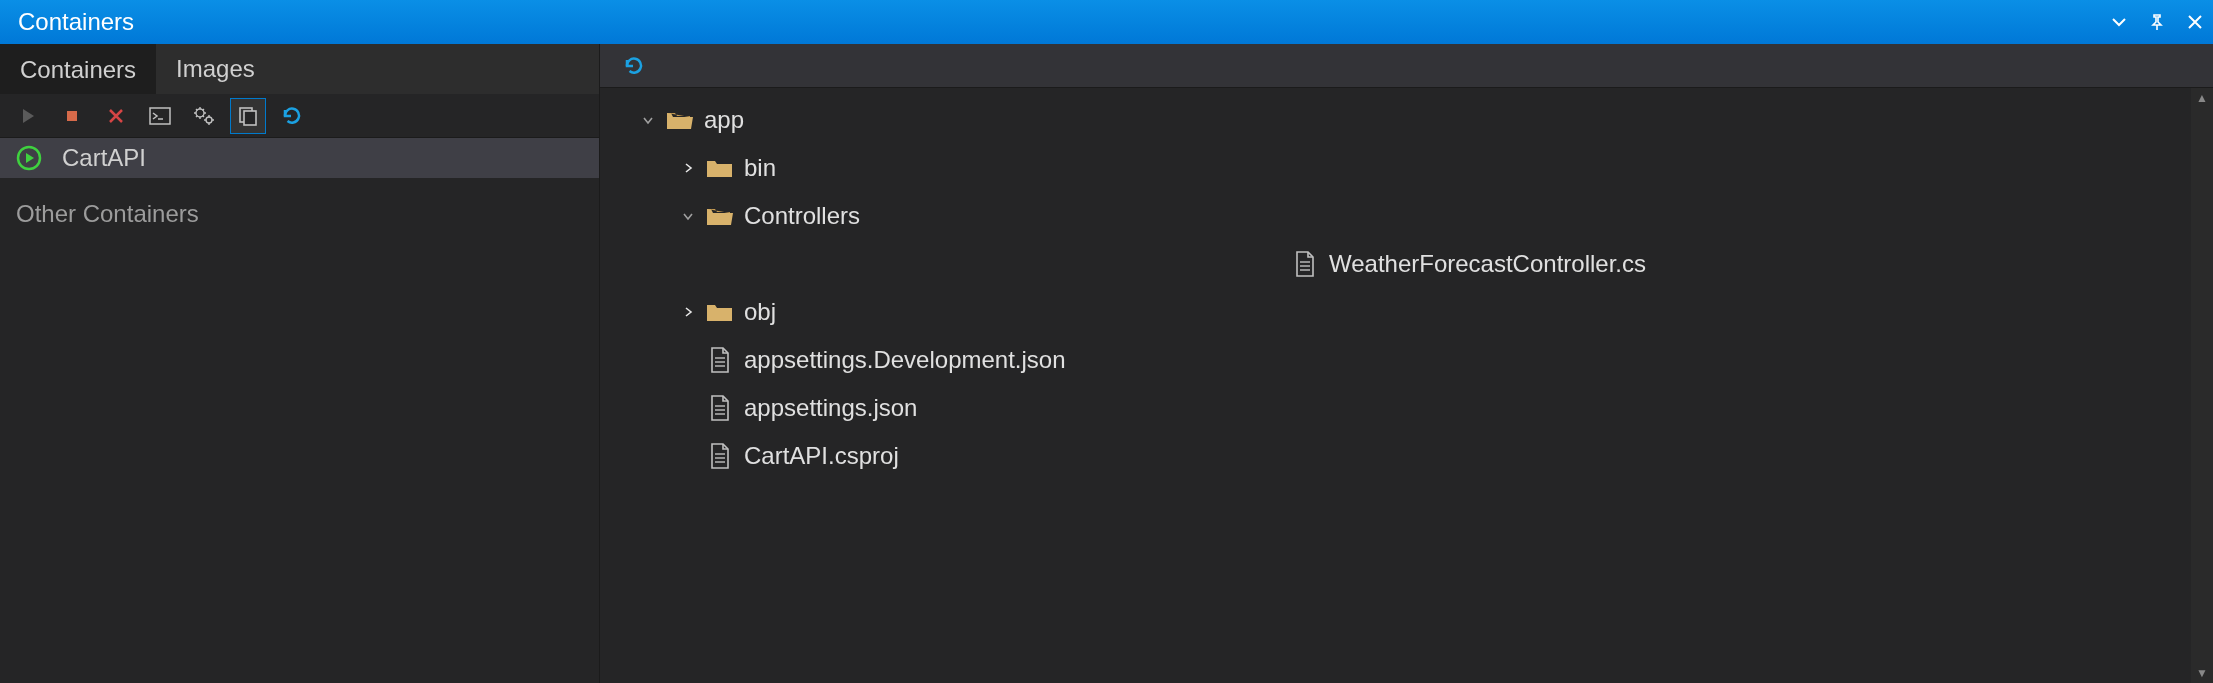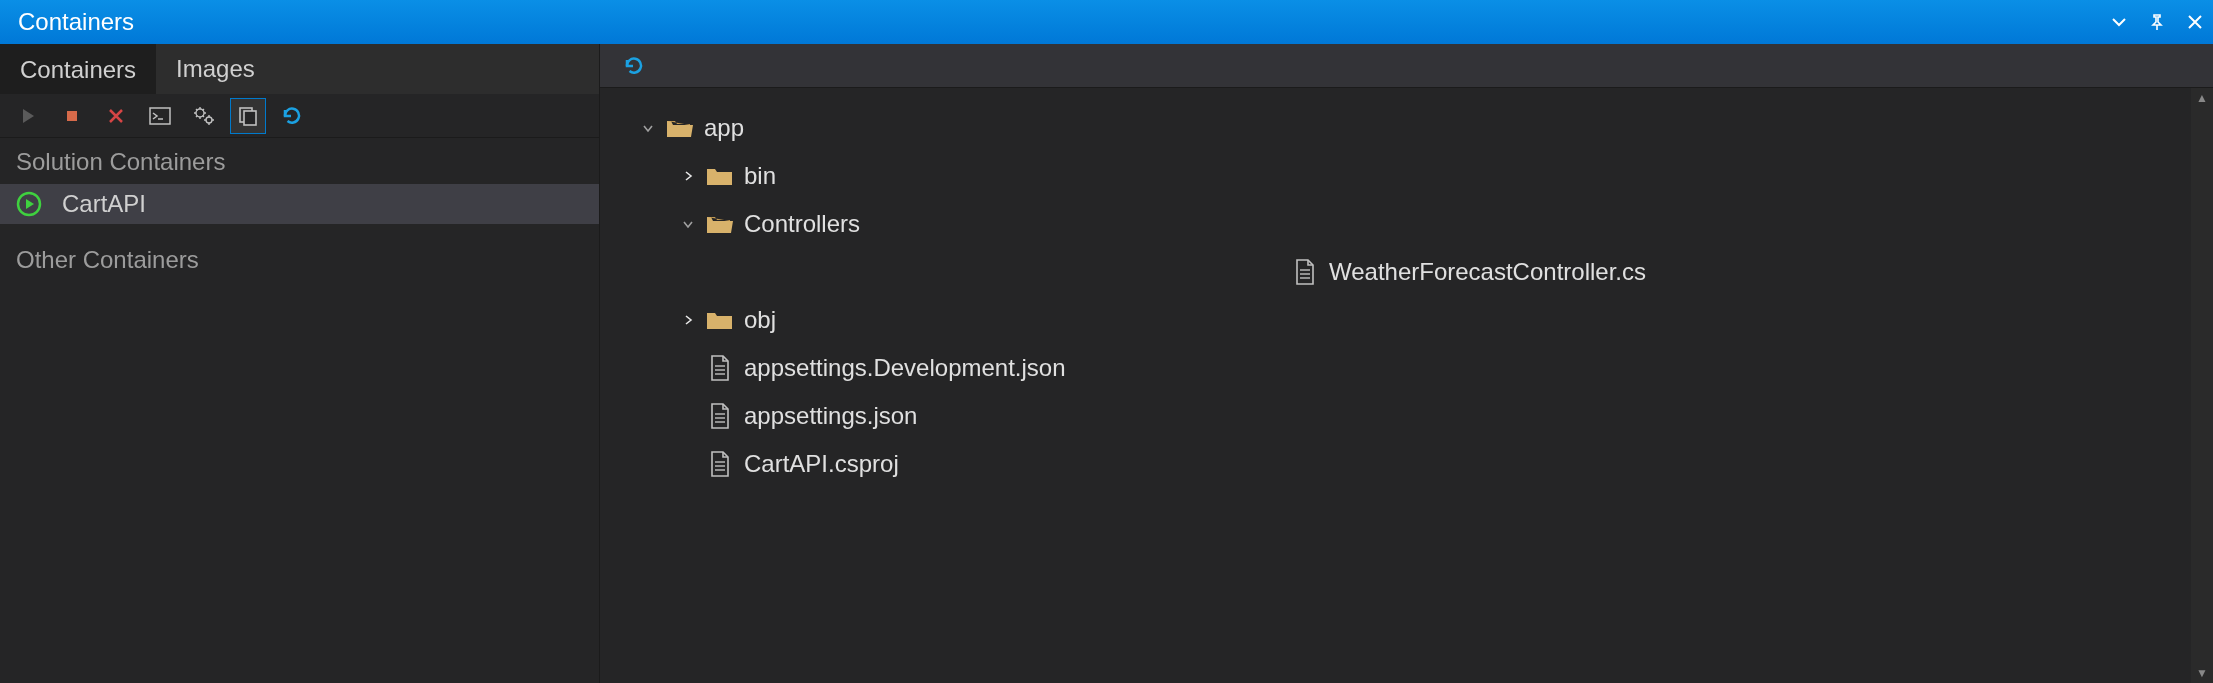--- a/index.html
+++ b/index.html
@@ -106,21 +106,21 @@
   
   .file-pane {
     flex: 1;
     background: #252526;
     overflow: hidden;
     position: relative;
     display:flex;
   }
   .tree {
     flex:1;
-    padding: 16px 0;
+    padding: 8px 0;
     font-size: 24px;
     color: #e0e0e0;
   }
   .tree-row {
     display: flex; align-items: center;
     height: 48px;
     gap: 10px;
     padding-left: 0;
     cursor: pointer;
   }
@@ -224,21 +224,20 @@
           </svg>
       </div>
       <div class="tb-btn">
         <svg width="22" height="22" viewBox="0 0 22 22">
             <path d="M4 11 A7 7 0 1 1 6.5 16" stroke="#1ba1e2" stroke-width="2.5" fill="none"></path>
             <path d="M4 5 L4 11 L10 11" stroke="#1ba1e2" stroke-width="2.5" fill="none"></path>
           </svg>
       </div>
     </div>
 
-    <div class="section-h">Solution Containers</div>
     <div class="container-row selected">
       <span class="status">
         <svg width="26" height="26" viewBox="0 0 26 26">
             <circle cx="13" cy="13" r="11" stroke="#3fd13f" stroke-width="2.5" fill="none"></circle>
             <path d="M10 8 L18 13 L10 18 Z" fill="#3fd13f"></path>
           </svg>
       </span>
       <span>CartAPI</span>
     </div>
 

